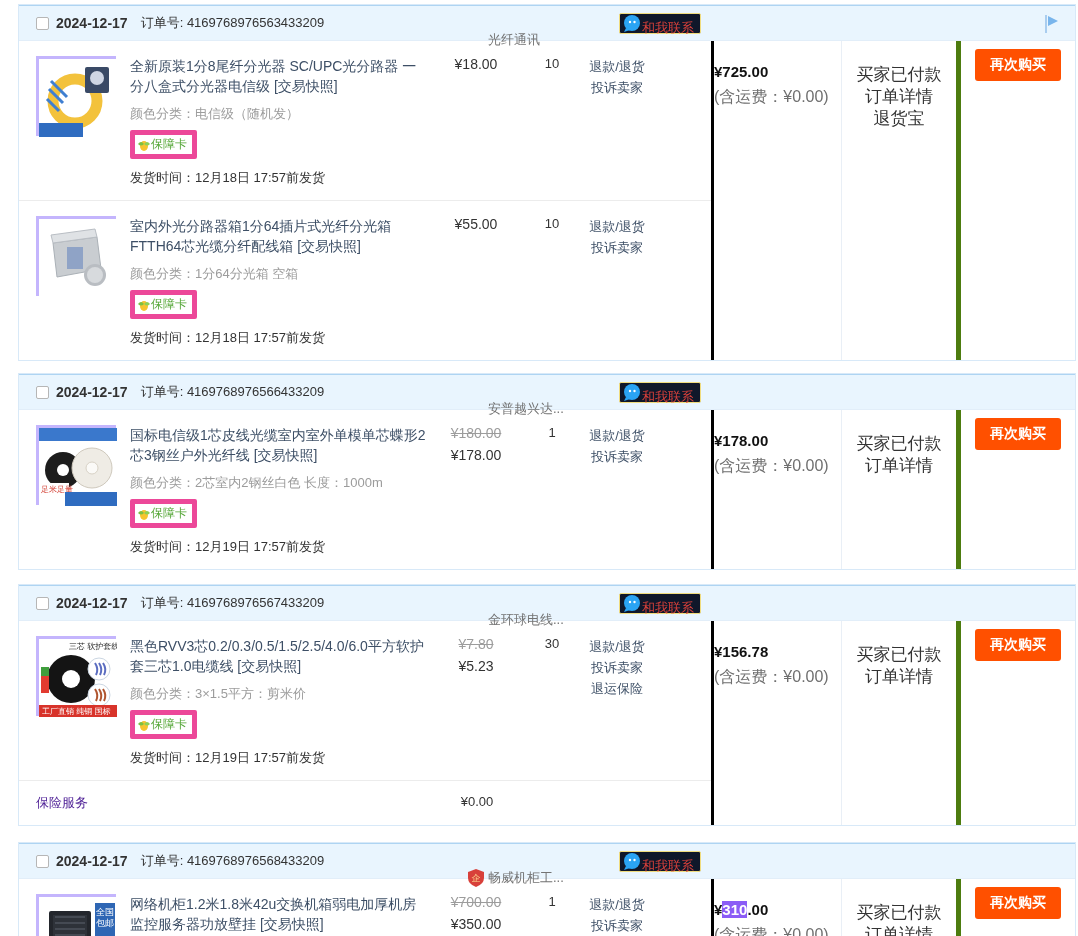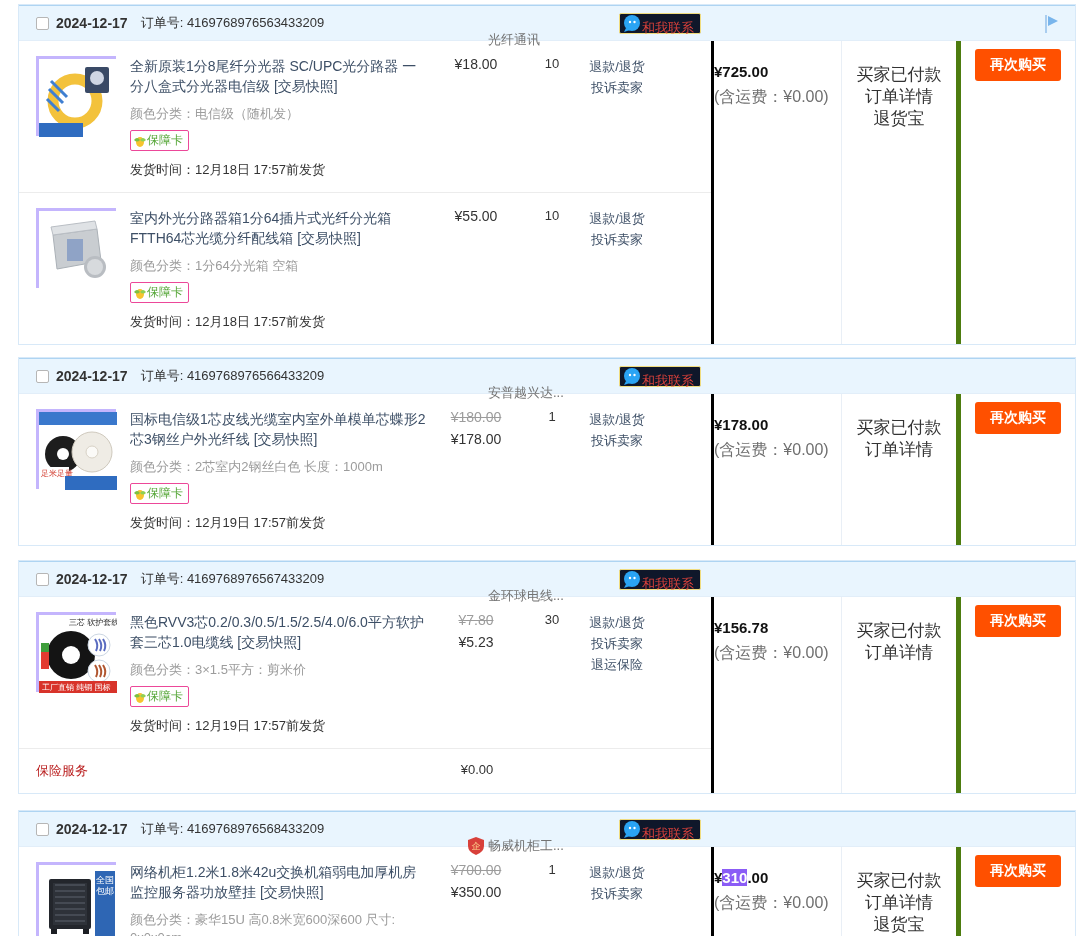--- a/index.html
+++ b/index.html
@@ -40,21 +40,21 @@
   .col-total { width:130px; flex:none; border-left:3px solid #000000; text-align:left; padding-top:22px; }
   .col-status { width:115px; flex:none; border-left:1px solid #e9eff6; text-align:center; padding-top:23px; }
   .col-action { flex:1; border-left:5px solid #4d7c0f; text-align:center; padding-top:8px; }
 
   .item-row { display:flex; padding:15px 0 13px 17px; }
   .item-row + .item-row, .insurance-row { border-top:1px solid #ececec; }
   .thumb { width:80px; height:80px; flex:none; border:3px solid #c4b5fd; position:relative; cursor:pointer; }
   .info { width:300px; flex:none; margin-left:14px; }
   .title { display:block; font-size:14px; line-height:20px; color:#3d4f66; text-decoration:none; cursor:pointer; }
   .sku { margin-top:9px; color:#9c9c9c; font-size:13px; line-height:18px; }
-  .warranty { margin-top:7px; display:inline-flex; align-items:center; border:1px solid #ec4899; border-radius:2px; padding:1px 5px 1px 2px; cursor:pointer; }
+  .warranty { margin-top:7px; display:inline-flex; align-items:center; border:5px solid #ec4899; border-radius:2px; padding:1px 5px 1px 2px; cursor:pointer; }
   .warranty span { color:#55a637; font-size:12px; }
   .ship { margin-top:10px; color:#333; font-size:13px; }
   .cell-price { width:92px; flex:none; text-align:center; font-size:14px; }
   .orig { color:#9c9c9c; text-decoration:line-through; margin-bottom:6px; }
   .cell-qty { width:60px; flex:none; text-align:center; font-size:13px; }
   .cell-actions { width:70px; flex:none; text-align:center; }
   .cell-actions a { display:block; color:#3d4f66; text-decoration:none; font-size:13px; line-height:21px; cursor:pointer; }
 
   .total-amount { font-size:15px; font-weight:bold; color:#111; }
   .total-ship { margin-top:7px; color:#6f6f6f; font-size:16px; }
@@ -63,21 +63,21 @@
   .status-line { display:block; color:#333; font-size:17px; line-height:22px; text-decoration:none; }
   a.status-line { cursor:pointer; }
 
   .rebuy-btn {
     display:inline-block; background:#ff5000; color:#fff; border:none; border-radius:3px;
     font-size:14px; font-weight:bold; padding:7px 15px; cursor:pointer;
     font-family:"Liberation Sans","DejaVu Sans",sans-serif;
   }
 
   .insurance-row { display:flex; padding:13px 0 13px 17px; }
-  .ins-label { width:395px; flex:none; color:#b91c1c; }
+  .ins-label { width:395px; flex:none; color:#4c1d95; }
   .ins-price { width:92px; flex:none; text-align:center; color:#333; }
 
   
   .thumb svg { display:block; }
 </style>
 </head>
 <body>
 
 <section class="card">
   <header class="card-header">

